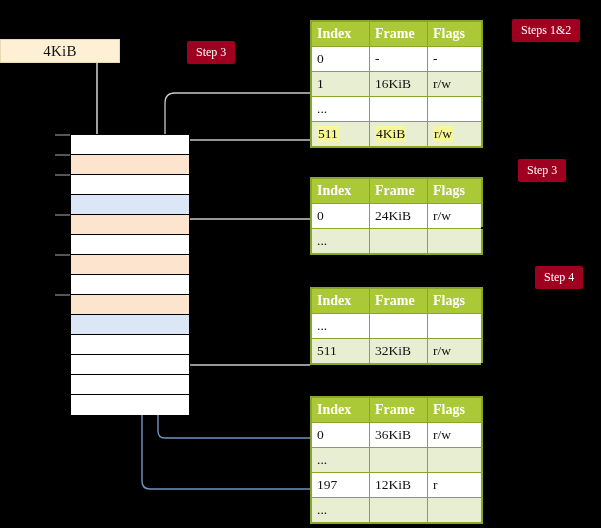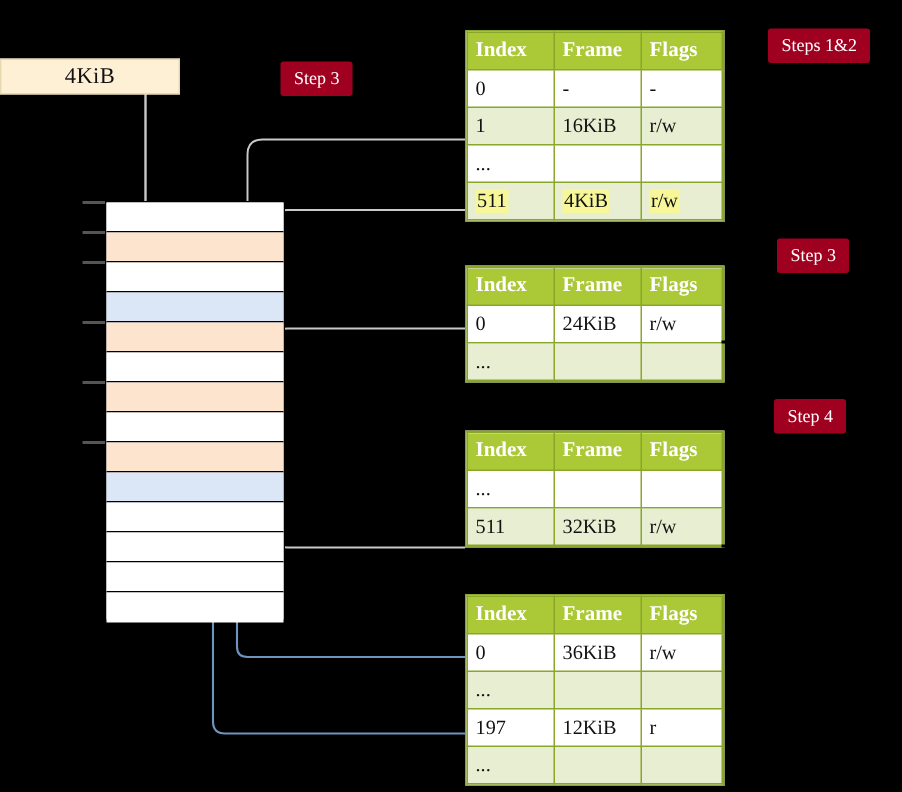--- a/index.html
+++ b/index.html
@@ -48,21 +48,21 @@
     font-size: 12px;
     line-height: 1;
     padding: 5px 9px 6px 9px;
     border-radius: 2px;
     white-space: nowrap;
     box-shadow: 0 1px 0 rgba(0,0,0,.6);
   }
   .pill-step0  { left: 187px; top: 41px; }
   .pill-step12 { left: 512px; top: 19px; }
   .pill-step3  { left: 518px; top: 159px; }
-  .pill-step4  { left: 516px; top: 266px; }
+  .pill-step4  { left: 535px; top: 266px; }
 
   
   .mem-col {
     position: absolute;
     left: 70px; top: 134px;
     width: 120px; height: 280px;
     border: 1px solid #000;
     background: #ffffff;
   }
   .mem-row {

